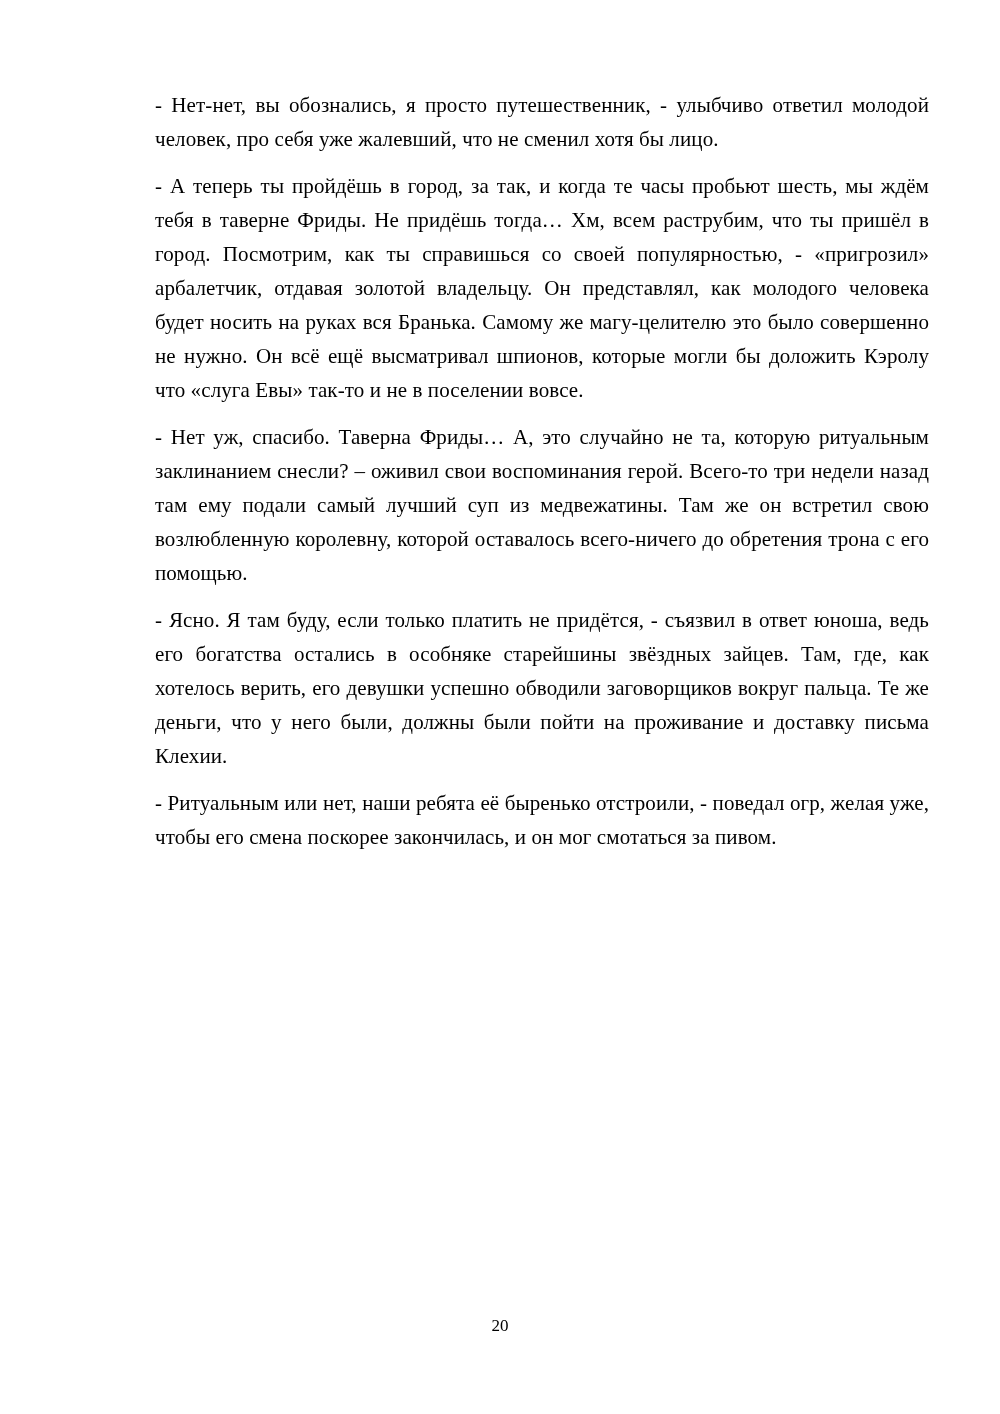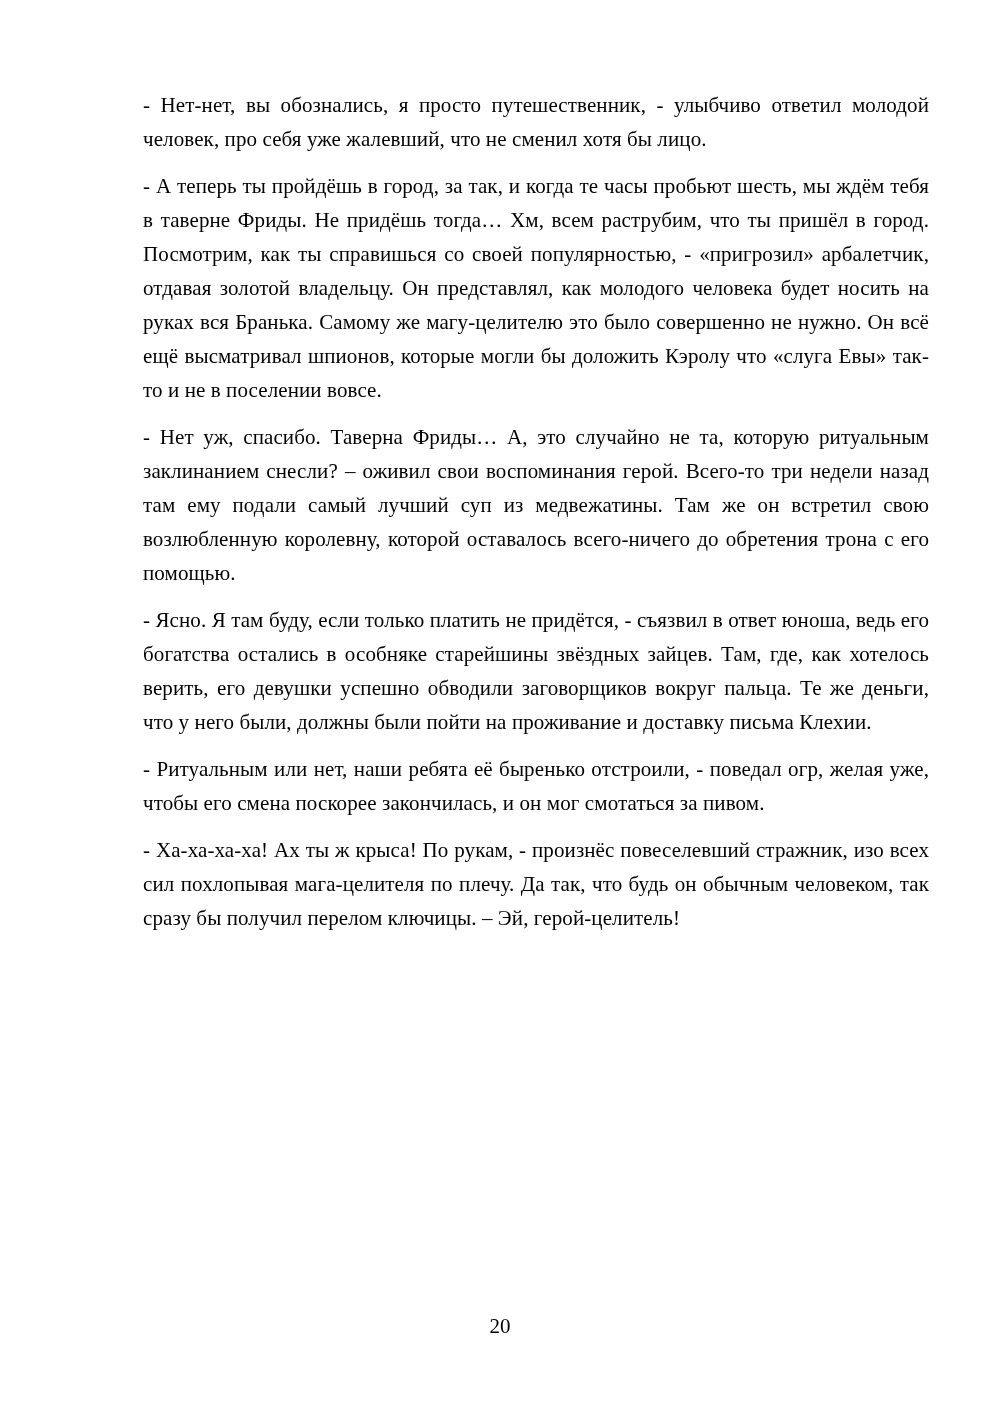--- a/index.html
+++ b/index.html
@@ -17,42 +17,41 @@
     color: #000000;
     overflow: hidden;
   }
   .content {
     position: absolute;
     top: 88px;
     left: 143px;
     right: 71px;
   }
   .content p {
-    margin: 0 0 13px 0;
+    margin: 0 0 13px 12px;
     font-size: 21px;
     line-height: 34px;
     text-align: justify;
     letter-spacing: 0.1px;
   }
   .page-number {
     position: absolute;
     bottom: 78px;
     left: 0;
     width: 100%;
     text-align: center;
-    font-size: 21px;
+    font-size: 17px;
     line-height: 20px;
   }
 </style>
 </head>
 <body>
 
 <div class="page">
   <div class="content">
     <p>- Нет-нет, вы обознались, я просто путешественник, - улыбчиво ответил молодой человек, про себя уже жалевший, что не сменил хотя бы лицо.</p>
     <p>- А теперь ты пройдёшь в город, за так, и когда те часы пробьют шесть, мы ждём тебя в таверне Фриды. Не придёшь тогда… Хм, всем раструбим, что ты пришёл в город. Посмотрим, как ты справишься со своей популярностью, - «пригрозил» арбалетчик, отдавая золотой владельцу. Он представлял, как молодого человека будет носить на руках вся Бранька. Самому же магу-целителю это было совершенно не нужно. Он всё ещё высматривал шпионов, которые могли бы доложить Кэролу что «слуга Евы» так-то и не в поселении вовсе.</p>
     <p>- Нет уж, спасибо. Таверна Фриды… А, это случайно не та, которую ритуальным заклинанием снесли? – оживил свои воспоминания герой. Всего-то три недели назад там ему подали самый лучший суп из медвежатины. Там же он встретил свою возлюбленную королевну, которой оставалось всего-ничего до обретения трона с его помощью.</p>
     <p>- Ясно. Я там буду, если только платить не придётся, - съязвил в ответ юноша, ведь его богатства остались в особняке старейшины звёздных зайцев. Там, где, как хотелось верить, его девушки успешно обводили заговорщиков вокруг пальца. Те же деньги, что у него были, должны были пойти на проживание и доставку письма Клехии.</p>
     <p>- Ритуальным или нет, наши ребята её быренько отстроили, - поведал огр, желая уже, чтобы его смена поскорее закончилась, и он мог смотаться за пивом.</p>
-    <p>- Ха-ха-ха-ха! Ах ты ж крыса! По рукам, - произнёс повеселевший стражник, изо всех сил похлопывая мага-целителя по плечу. Да так, что будь он обычным человеком, так сразу бы получил перелом ключицы. – Эй, герой-целитель!</p>
   </div>
   <div class="page-number">20</div>
 </div>
 
 </body></html>

